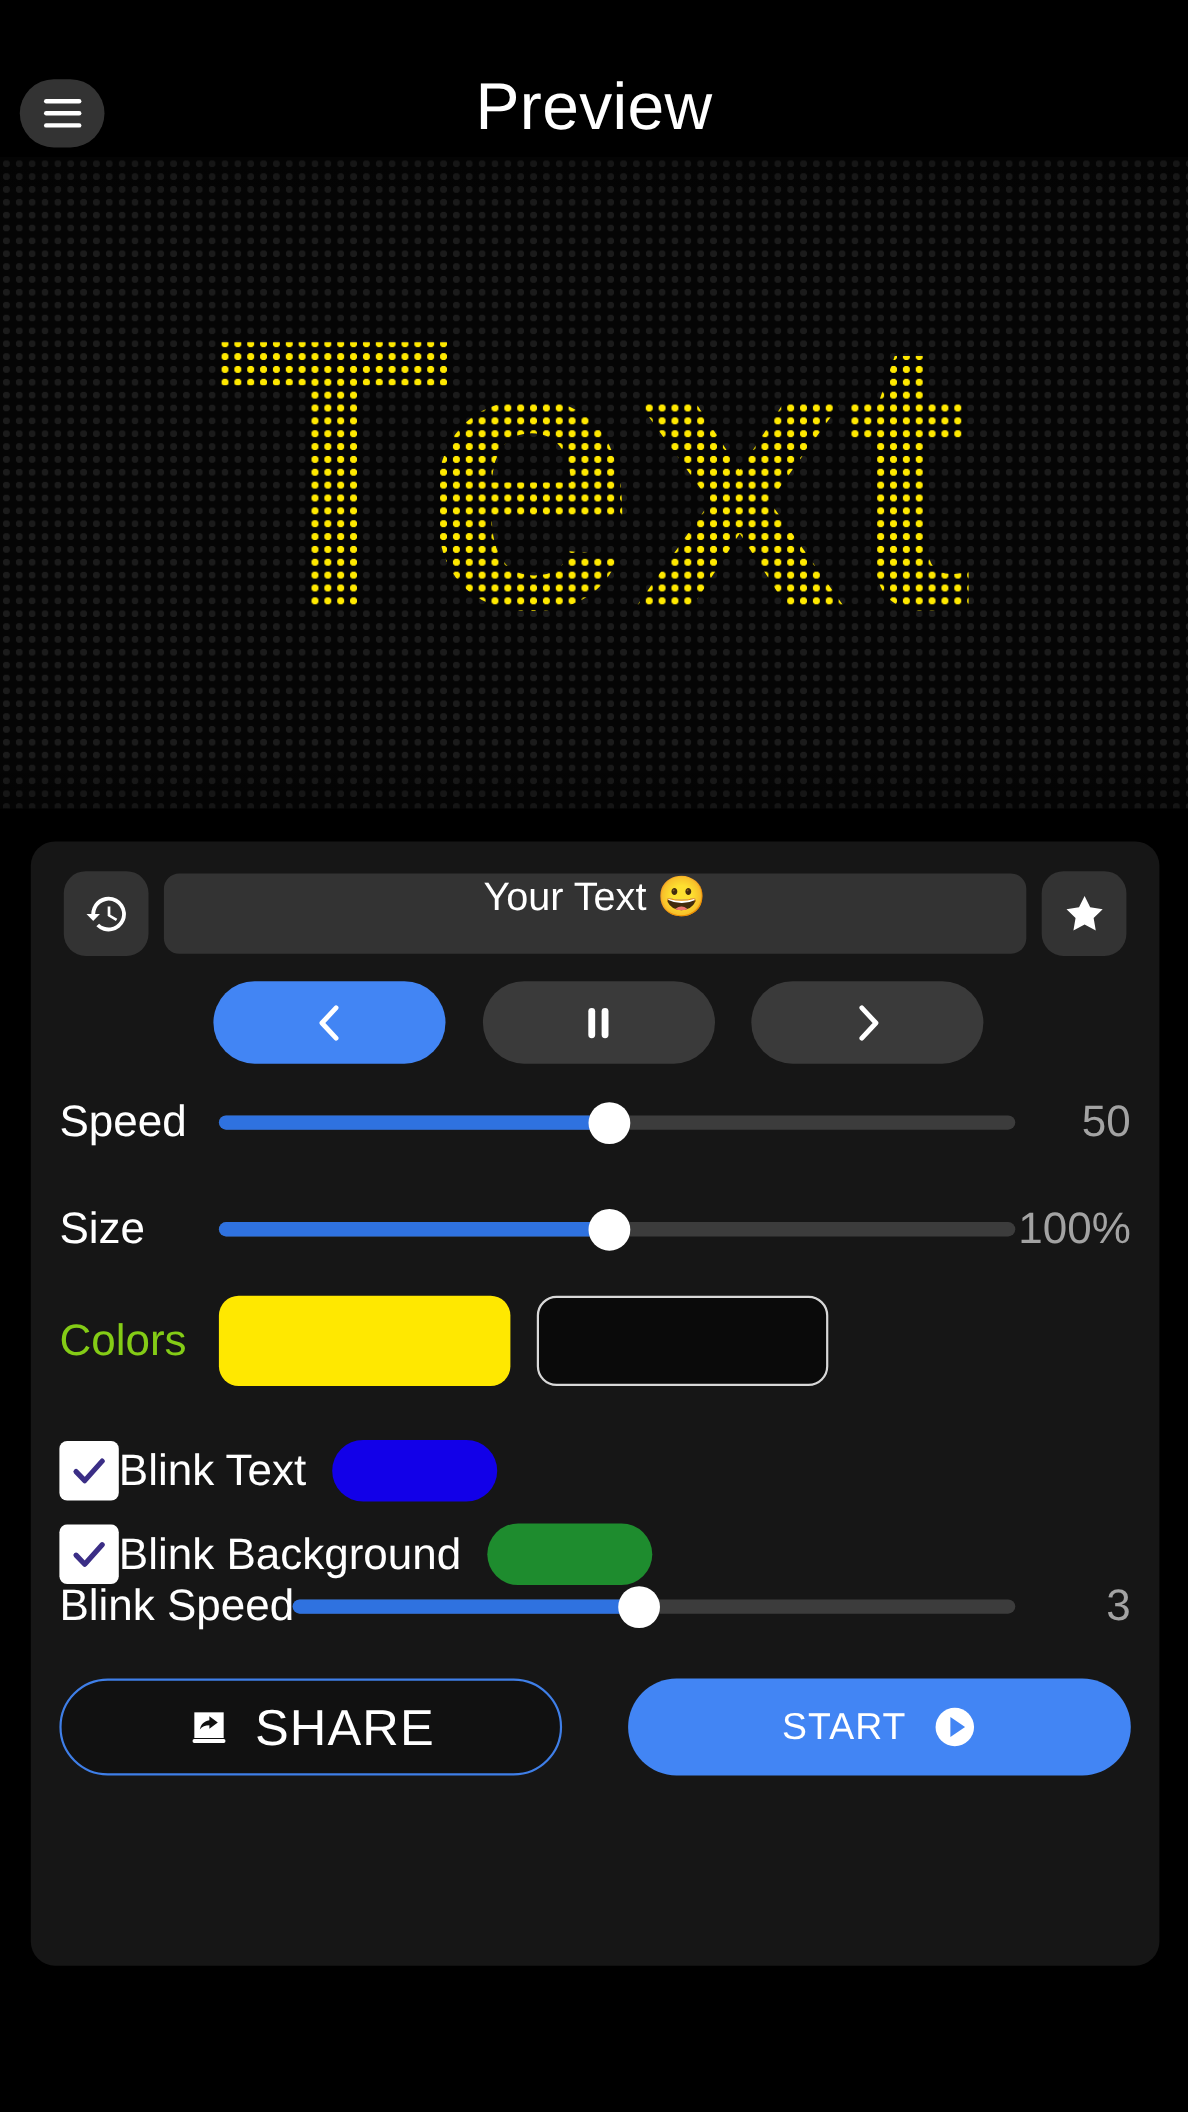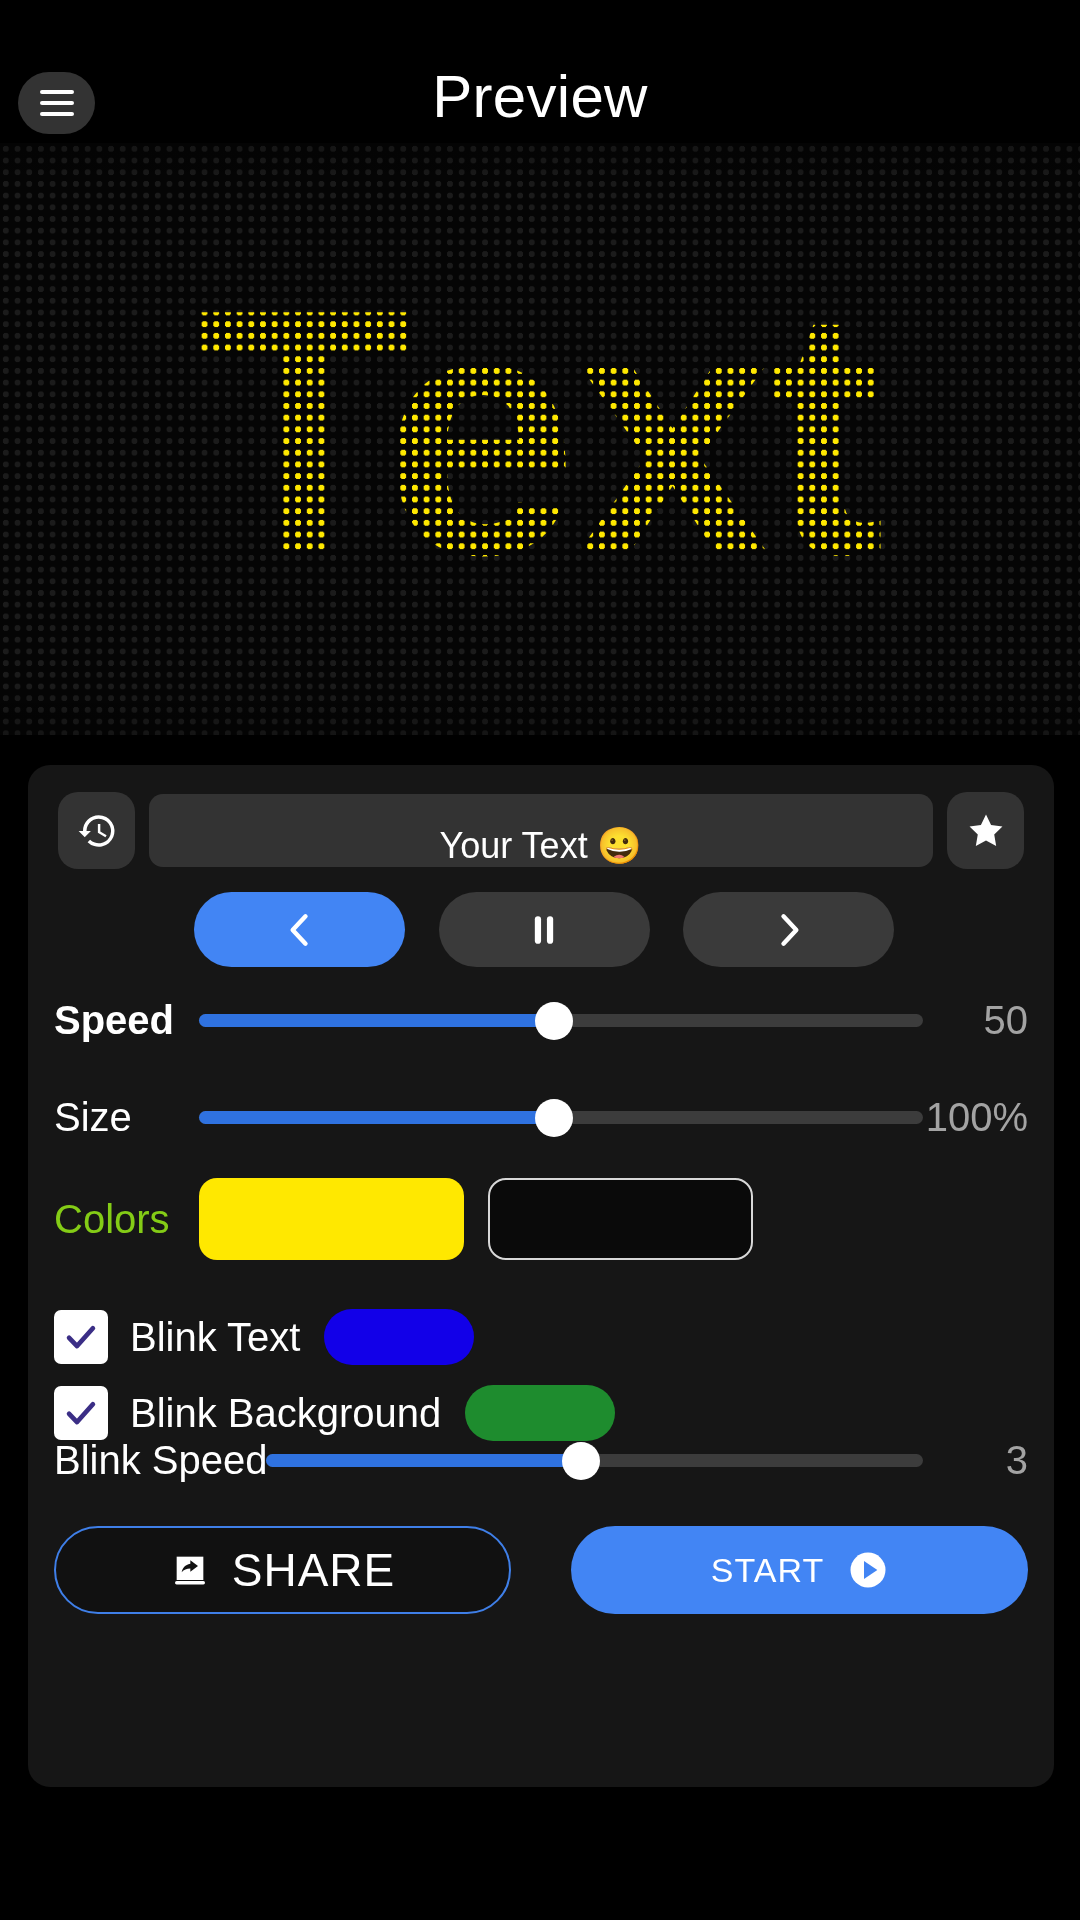--- a/index.html
+++ b/index.html
@@ -80,21 +80,21 @@
     position:absolute; left:30px; top:27px; width:966px; height:77px;
     display:flex; align-items:center; gap:14px;
   }
   .icon-btn {
     width:77px; height:77px; border-radius:20px; background:#333333;
     display:flex; align-items:center; justify-content:center; flex:0 0 auto;
   }
   .icon-btn svg { width:42px; height:42px; }
   .text-field {
     flex:1 1 auto; height:73px; border-radius:14px; background:#333333;
-    display:flex; align-items:flex-end; justify-content:center;
+    display:flex; align-items:flex-start; justify-content:center;
     color:#ffffff; font-size:36px;
   }
 
   
   .play-row {
     position:absolute; left:166px; top:127px; width:700px; height:75px;
     display:flex; align-items:center; justify-content:space-between;
   }
   .pbtn {
     width:211px; height:75px; border-radius:38px; background:#3a3a3a;
@@ -107,21 +107,21 @@
   .slider-row {
     position:absolute; left:26px; width:974px; height:60px;
     display:flex; align-items:center;
   }
   .slider-row.speed { top:225px; }
   .slider-row.size  { top:322px; }
   .slider-row.blinkspeed { top:665px; }
   .s-label {
     color:#ffffff; font-size:40px; flex:0 0 auto; white-space:nowrap;
   }
-  .slider-row.speed .s-label { width:145px;font-weight:bold; }
+  .slider-row.speed .s-label { width:145px; }
   .slider-row.size  .s-label { width:145px; }
   .slider-row.blinkspeed .s-label { width:212px; }
   .track-holder { position:relative; flex:1 1 auto; height:60px; }
   .track {
     position:absolute; left:0; right:0; top:24px; height:13px;
     border-radius:7px; background:#3c3c3c;
   }
   .track-fill {
     position:absolute; left:0; top:24px; height:13px;
     border-radius:7px; background:#2F72E0;
@@ -148,21 +148,21 @@
 
   
   .cb-row { position:absolute; left:26px; display:flex; align-items:center; }
   .cb-row.blink-text { top:540px; width:600px; height:64px; }
   .cb-row.blink-bg   { top:616px; width:700px; height:64px; }
   .checkbox {
     width:54px; height:54px; border-radius:7px; background:#ffffff;
     display:flex; align-items:center; justify-content:center; flex:0 0 auto;
   }
   .checkbox svg { width:38px; height:38px; }
-  .cb-label { color:#ffffff; font-size:40px; margin-left:22px; white-space:nowrap; }
+  .cb-label { color:#ffffff; font-size:40px; white-space:nowrap; }
   .swatch-pill { height:56px; border-radius:28px; margin-left:24px; }
   .cb-row.blink-text .swatch-pill { width:150px; }
   .cb-row.blink-bg   .swatch-pill { width:150px; }
 
   
   .actions {
     position:absolute; left:26px; top:760px; width:974px; height:90px;
     display:flex; align-items:center; justify-content:space-between;
   }
   .btn-share {

